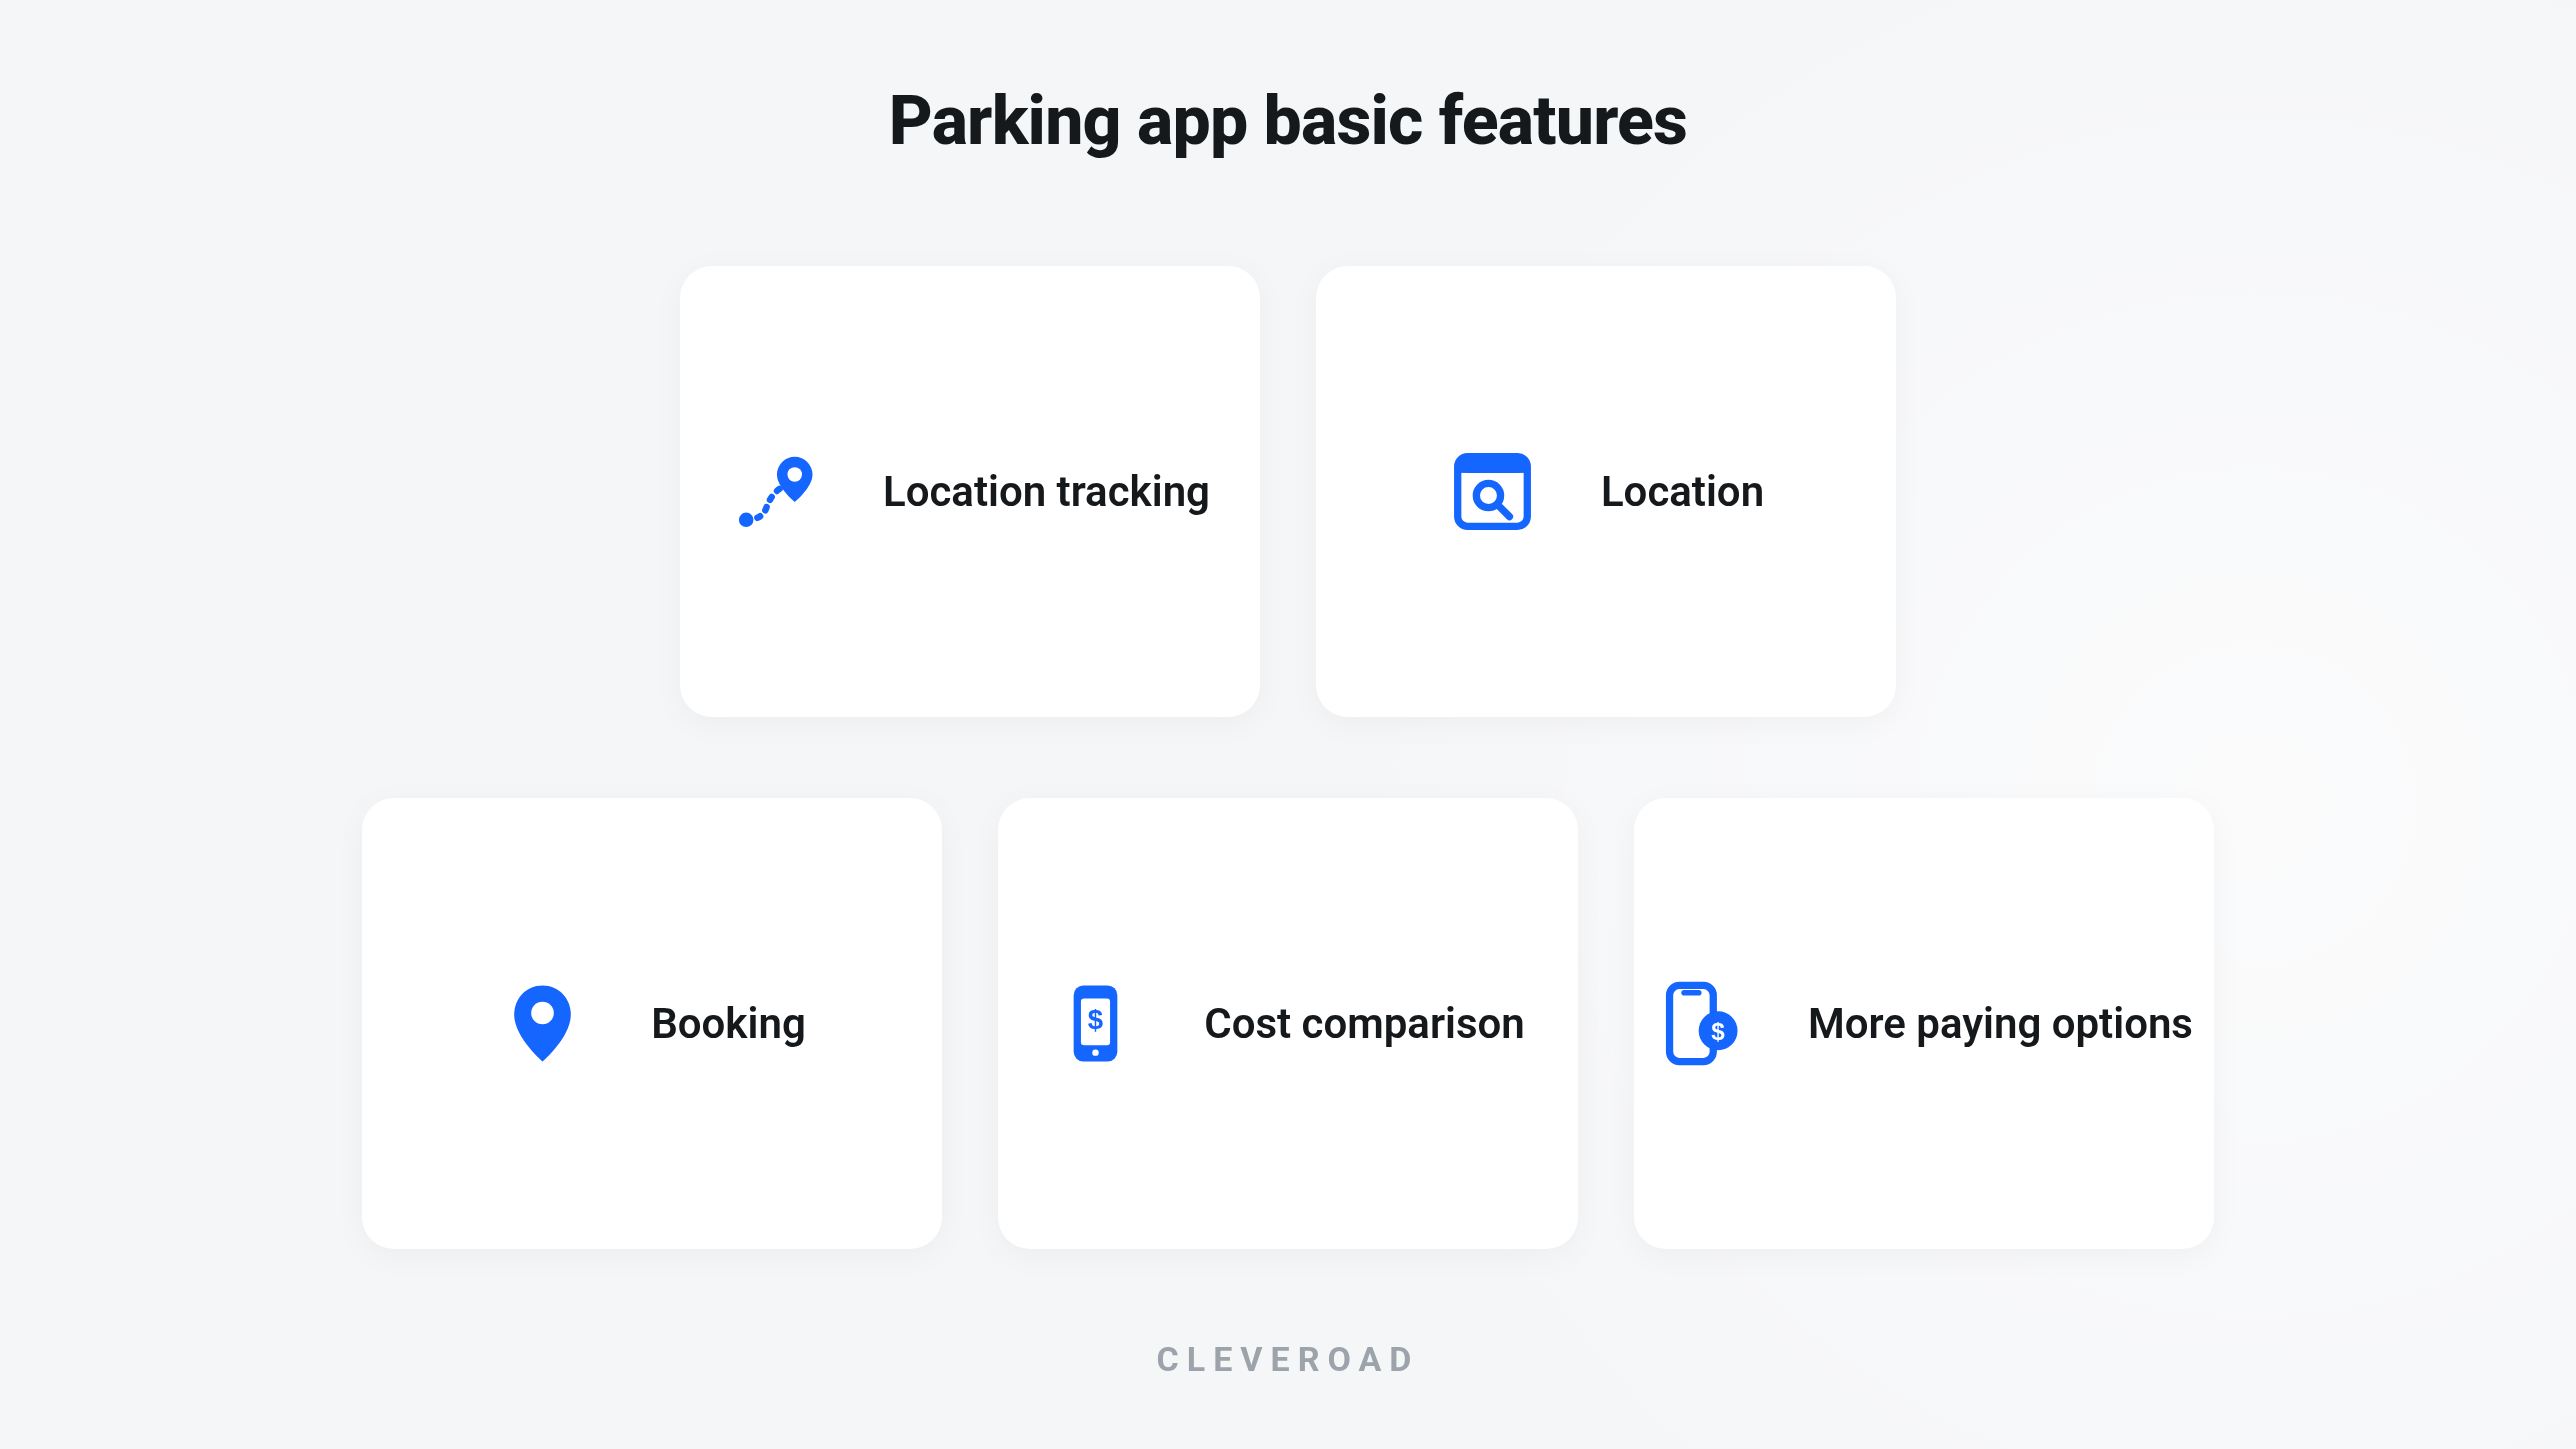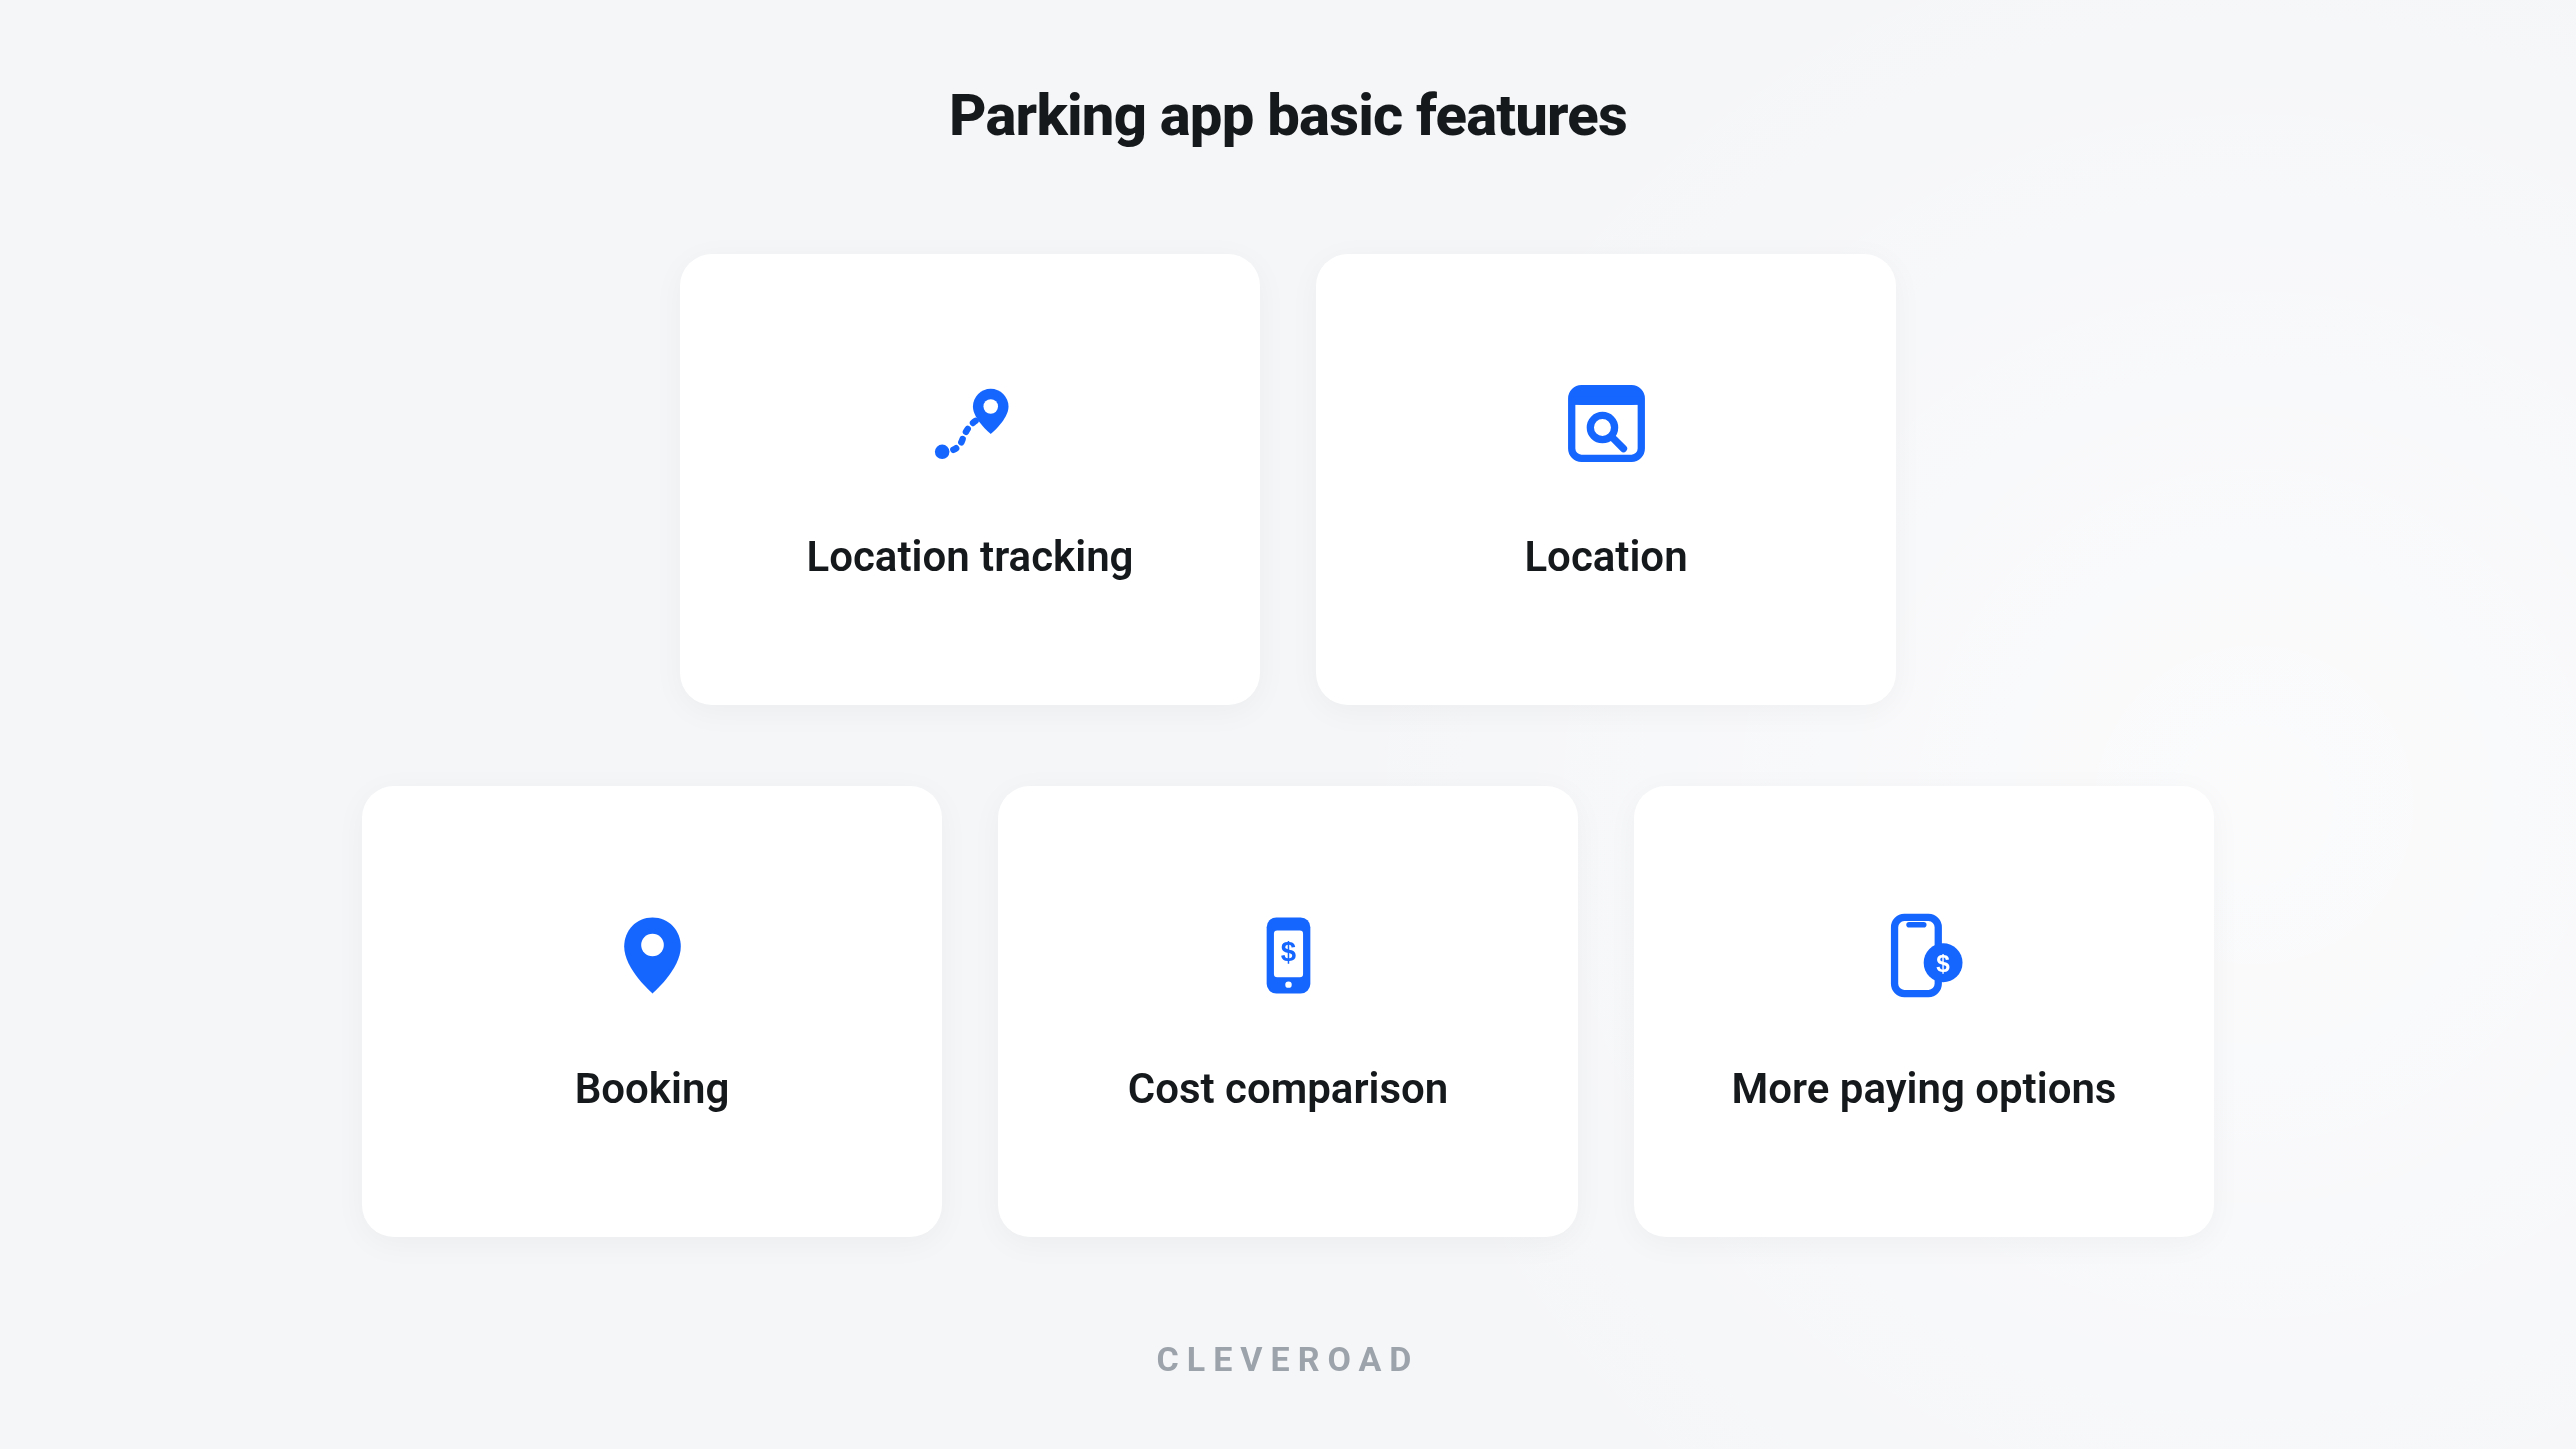--- a/index.html
+++ b/index.html
@@ -31,40 +31,39 @@
 }
 .content {
   position: relative;
   z-index: 1;
   display: flex;
   flex-direction: column;
   align-items: center;
   width: 100%;
 }
 .title {
-  font-size: 58px;
+  font-size: 68px;
   font-weight: 800;
   color: #16191c;
   margin-bottom: 105px;
   letter-spacing: -0.8px;
 }
 .row {
   display: flex;
   gap: 56px;
   margin-bottom: 81px;
   justify-content: center;
 }
 .card {
   width: 580px;
   height: 451px;
   background: #ffffff;
   border-radius: 32px;
   box-shadow: 0 6.4px 32px rgba(0,0,0,0.04);
   display: flex;
-  flex-direction: column;
   align-items: center;
   justify-content: center;
   gap: 64px;
 }
 .icon-wrap {
   width: 89px;
   height: 89px;
   display: flex;
   align-items: center;
   justify-content: center;

